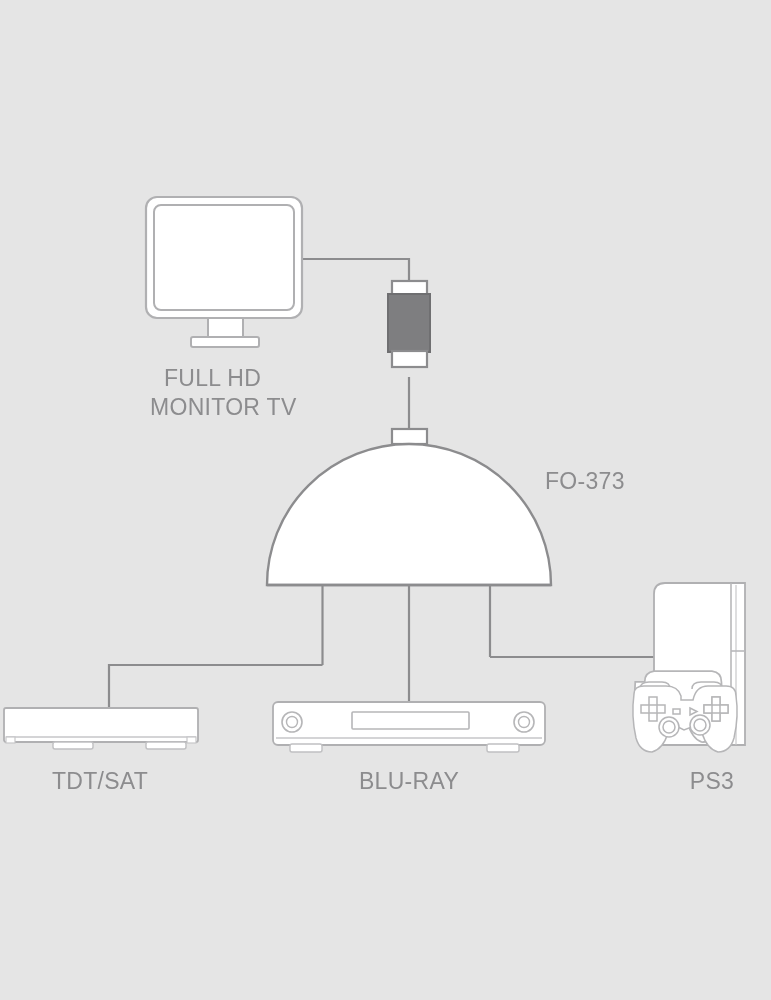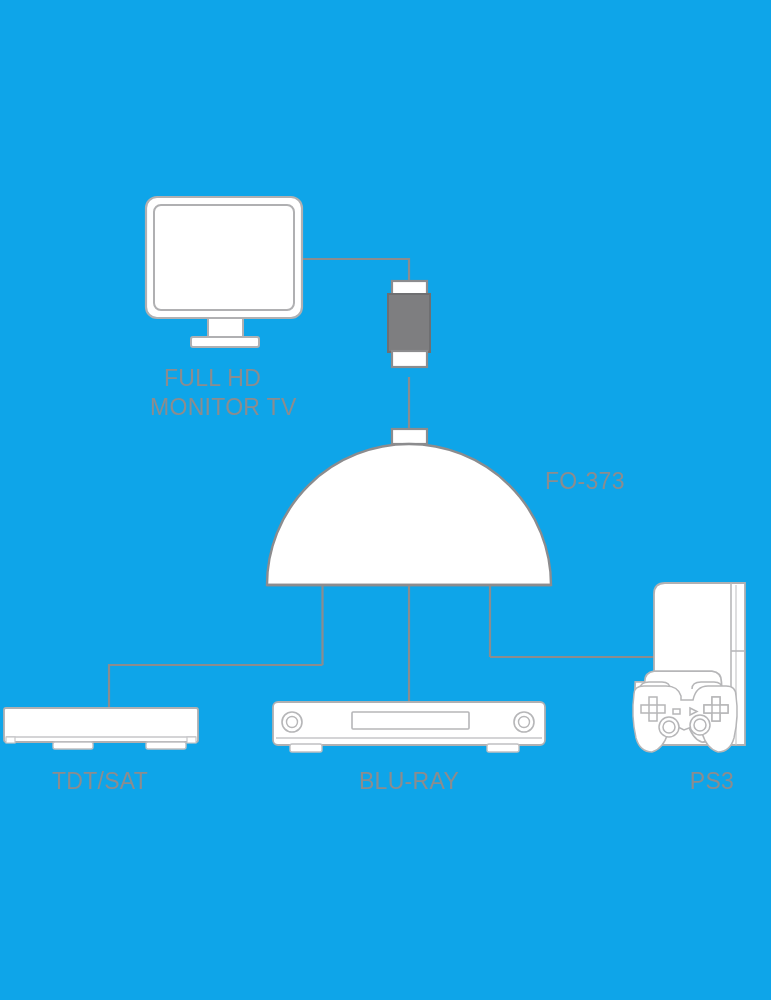--- a/index.html
+++ b/index.html
@@ -11,21 +11,21 @@
   body {
     width: 771px;
     height: 1000px;
     font-family: "Liberation Sans", sans-serif;
     overflow: hidden;
   }
   #diagram-root {
     position: relative;
     width: 771px;
     height: 1000px;
-    background: #0ea5e9;
+    background: #e5e5e5;
   }
   #diagram-svg {
     position: absolute;
     left: 0;
     top: 0;
     width: 771px;
     height: 1000px;
     display: block;
   }
   .lbl {

